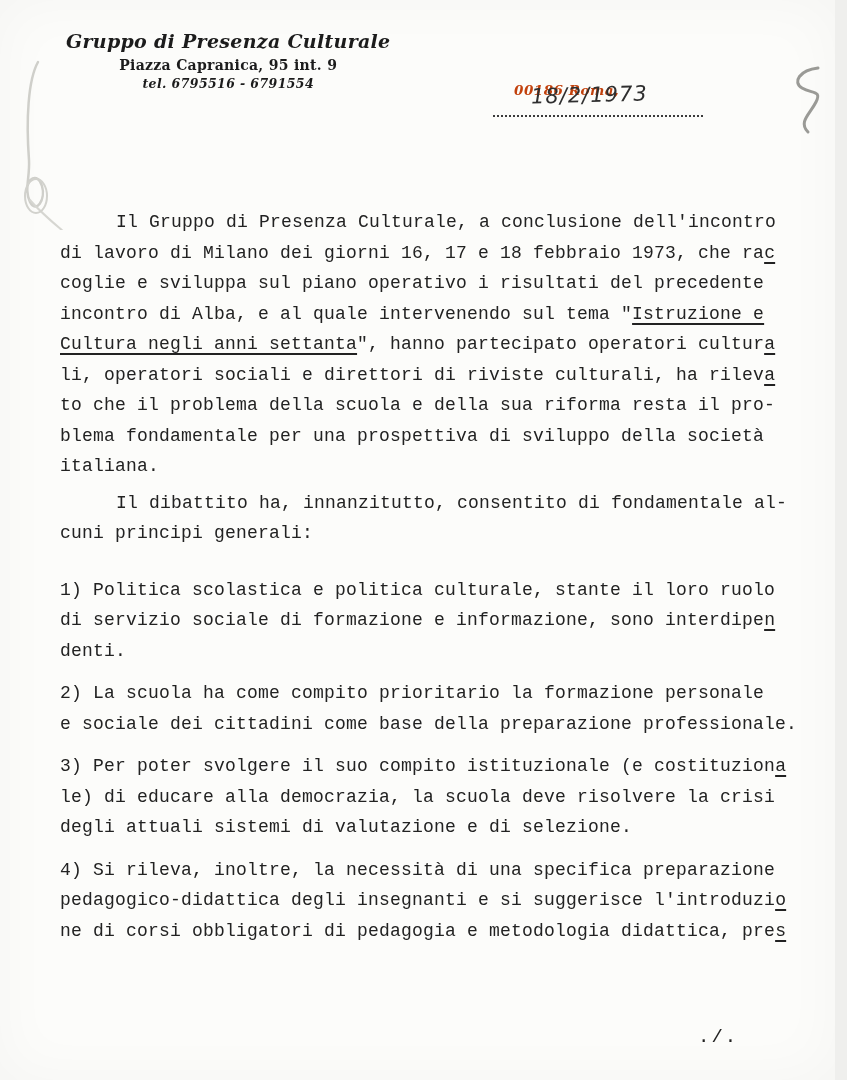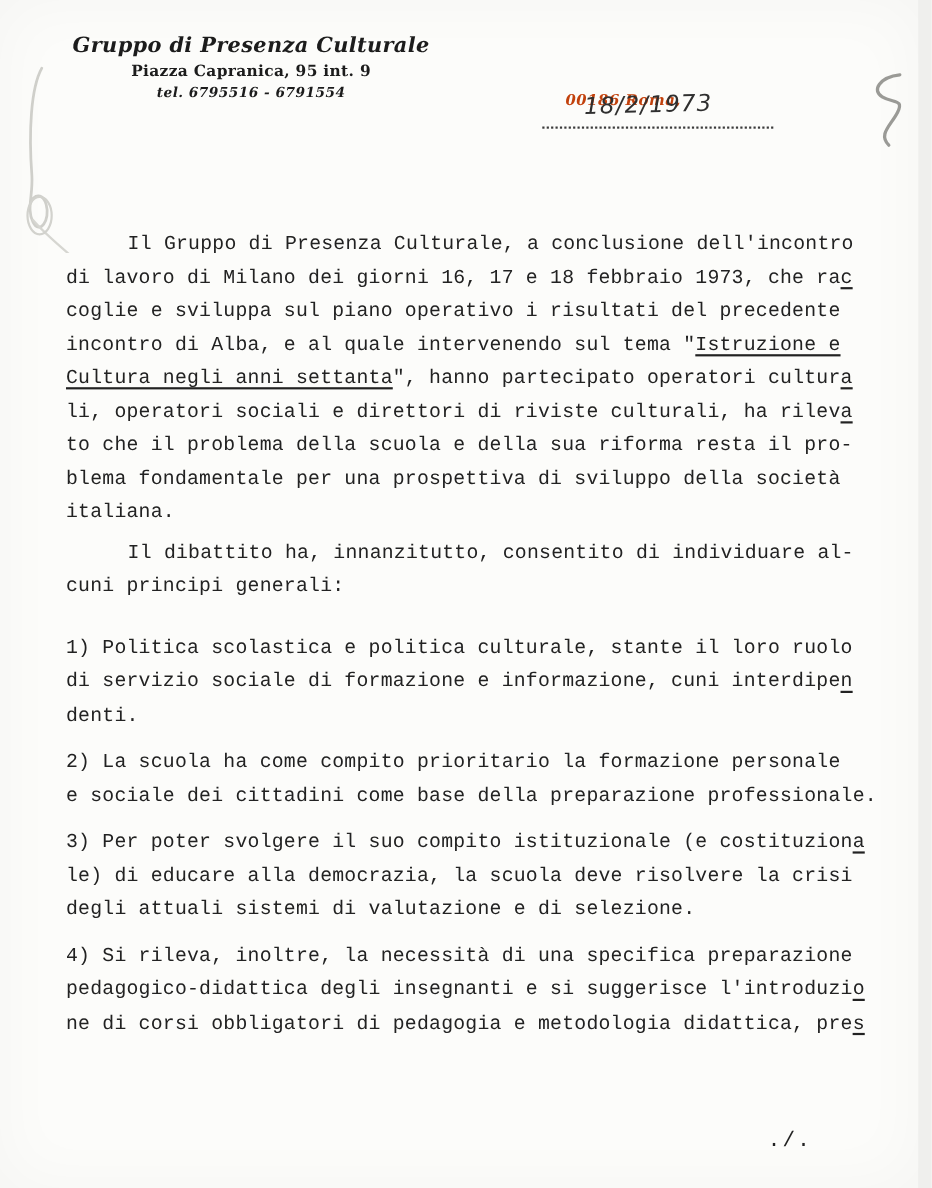--- a/index.html
+++ b/index.html
@@ -98,26 +98,26 @@
         <div class="line"><span>di lavoro di Milano dei giorni 16, 17 e 18 febbraio 1973, che ra</span><span class="u">c</span></div>
         <div class="line"><span>coglie e sviluppa sul piano operativo i risultati del precedente</span></div>
         <div class="line"><span>incontro di Alba, e al quale intervenendo sul tema "</span><span class="u">Istruzione e</span></div>
         <div class="line"><span class="u">Cultura negli anni settanta</span><span>", hanno partecipato operatori cultur</span><span class="u">a</span></div>
         <div class="line"><span>li, operatori sociali e direttori di riviste culturali, ha rilev</span><span class="u">a</span></div>
         <div class="line"><span>to che il problema della scuola e della sua riforma resta il pro-</span></div>
         <div class="line"><span>blema fondamentale per una prospettiva di sviluppo della società</span></div>
         <div class="line"><span>italiana.</span></div>
       </div>
       <div class="para p-dibattito">
-        <div class="line indent"><span>Il dibattito ha, innanzitutto, consentito di individuare al-</span></div>
+        <div class="line indent"><span>Il dibattito ha, innanzitutto, consentito di fondamentale al-</span></div>
         <div class="line"><span>cuni principi generali:</span></div>
       </div>
       <div class="para p-item1">
         <div class="line"><span>1) Politica scolastica e politica culturale, stante il loro ruolo</span></div>
-        <div class="line"><span>di servizio sociale di formazione e informazione, cuni interdipe</span><span class="u">n</span></div>
+        <div class="line"><span>di servizio sociale di formazione e informazione, sono interdipe</span><span class="u">n</span></div>
         <div class="line"><span>denti.</span></div>
       </div>
       <div class="para p-item">
         <div class="line"><span>2) La scuola ha come compito prioritario la formazione personale</span></div>
         <div class="line"><span>e sociale dei cittadini come base della preparazione professionale.</span></div>
       </div>
       <div class="para p-item">
         <div class="line"><span>3) Per poter svolgere il suo compito istituzionale (e costituzion</span><span class="u">a</span></div>
         <div class="line"><span>le) di educare alla democrazia, la scuola deve risolvere la crisi</span></div>
         <div class="line"><span>degli attuali sistemi di valutazione e di selezione.</span></div>

